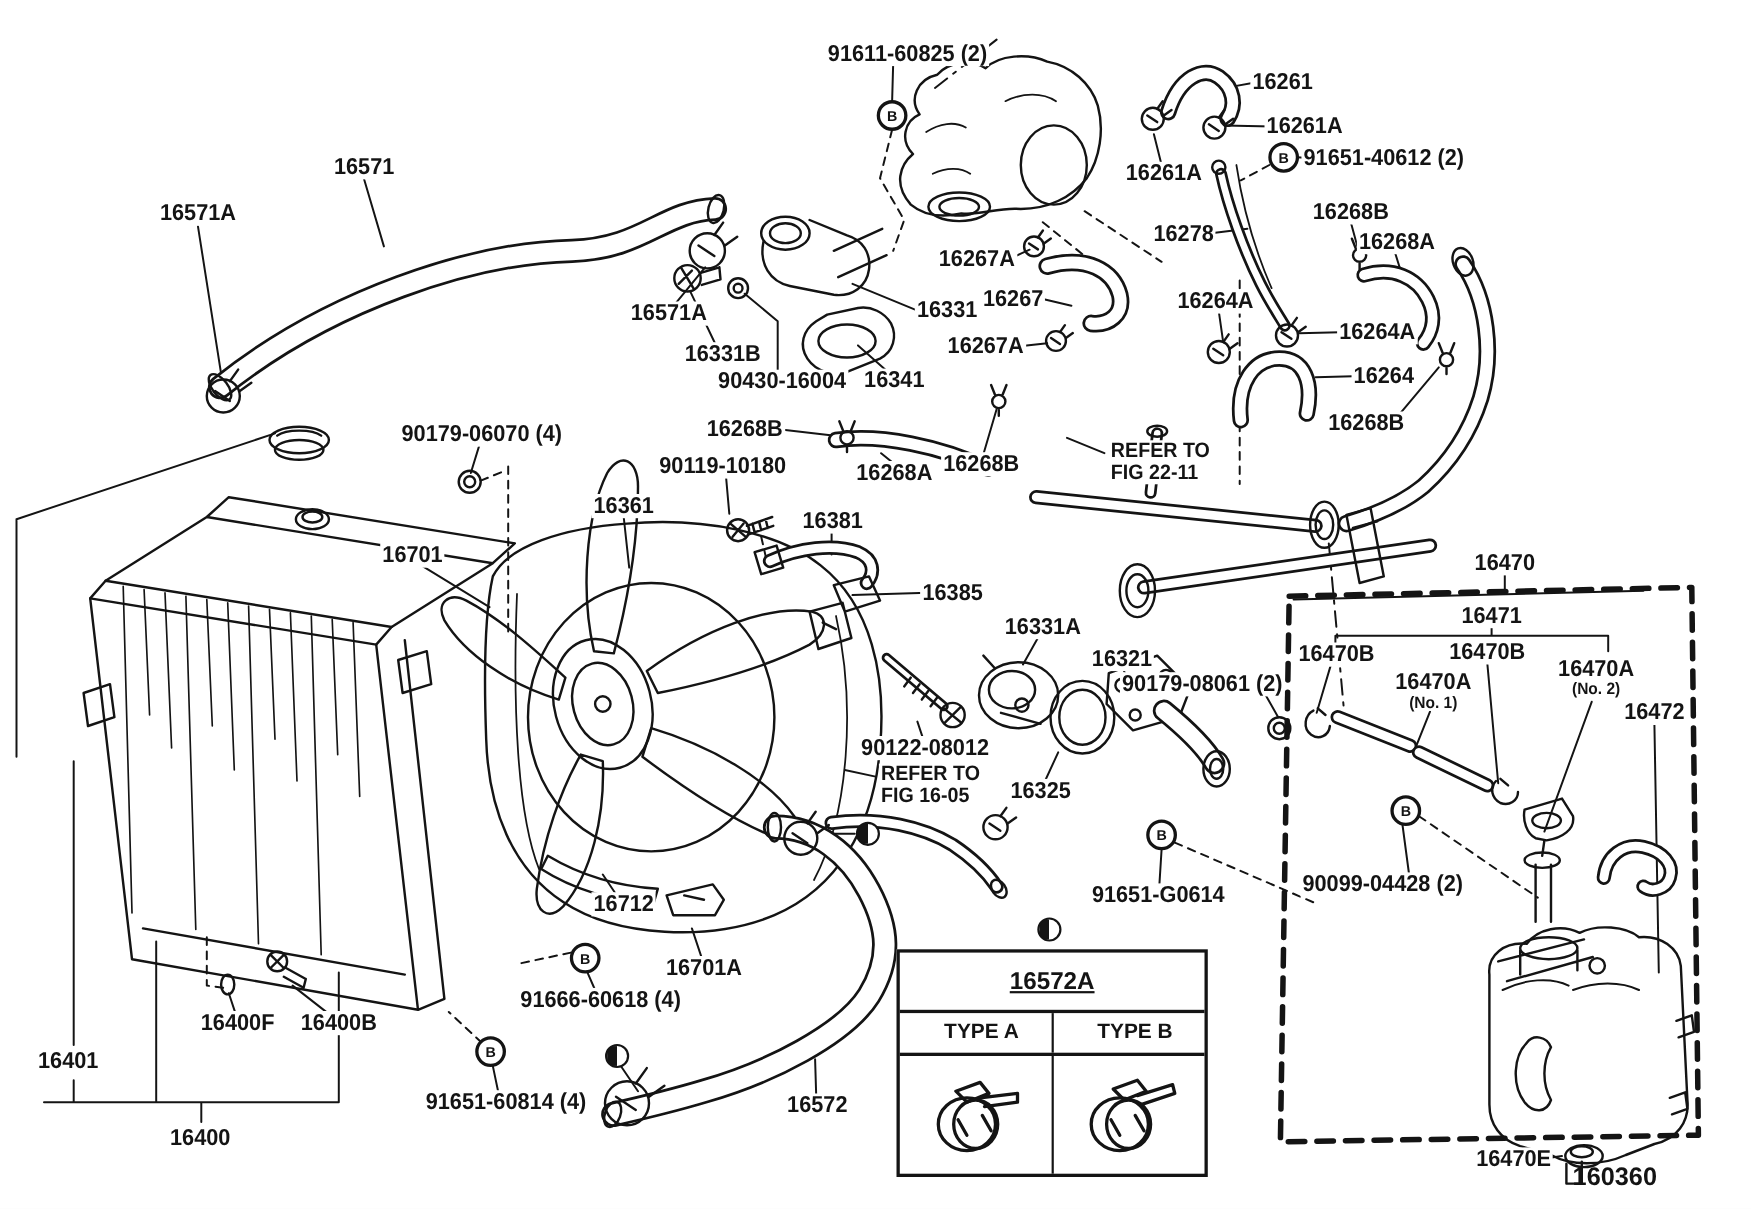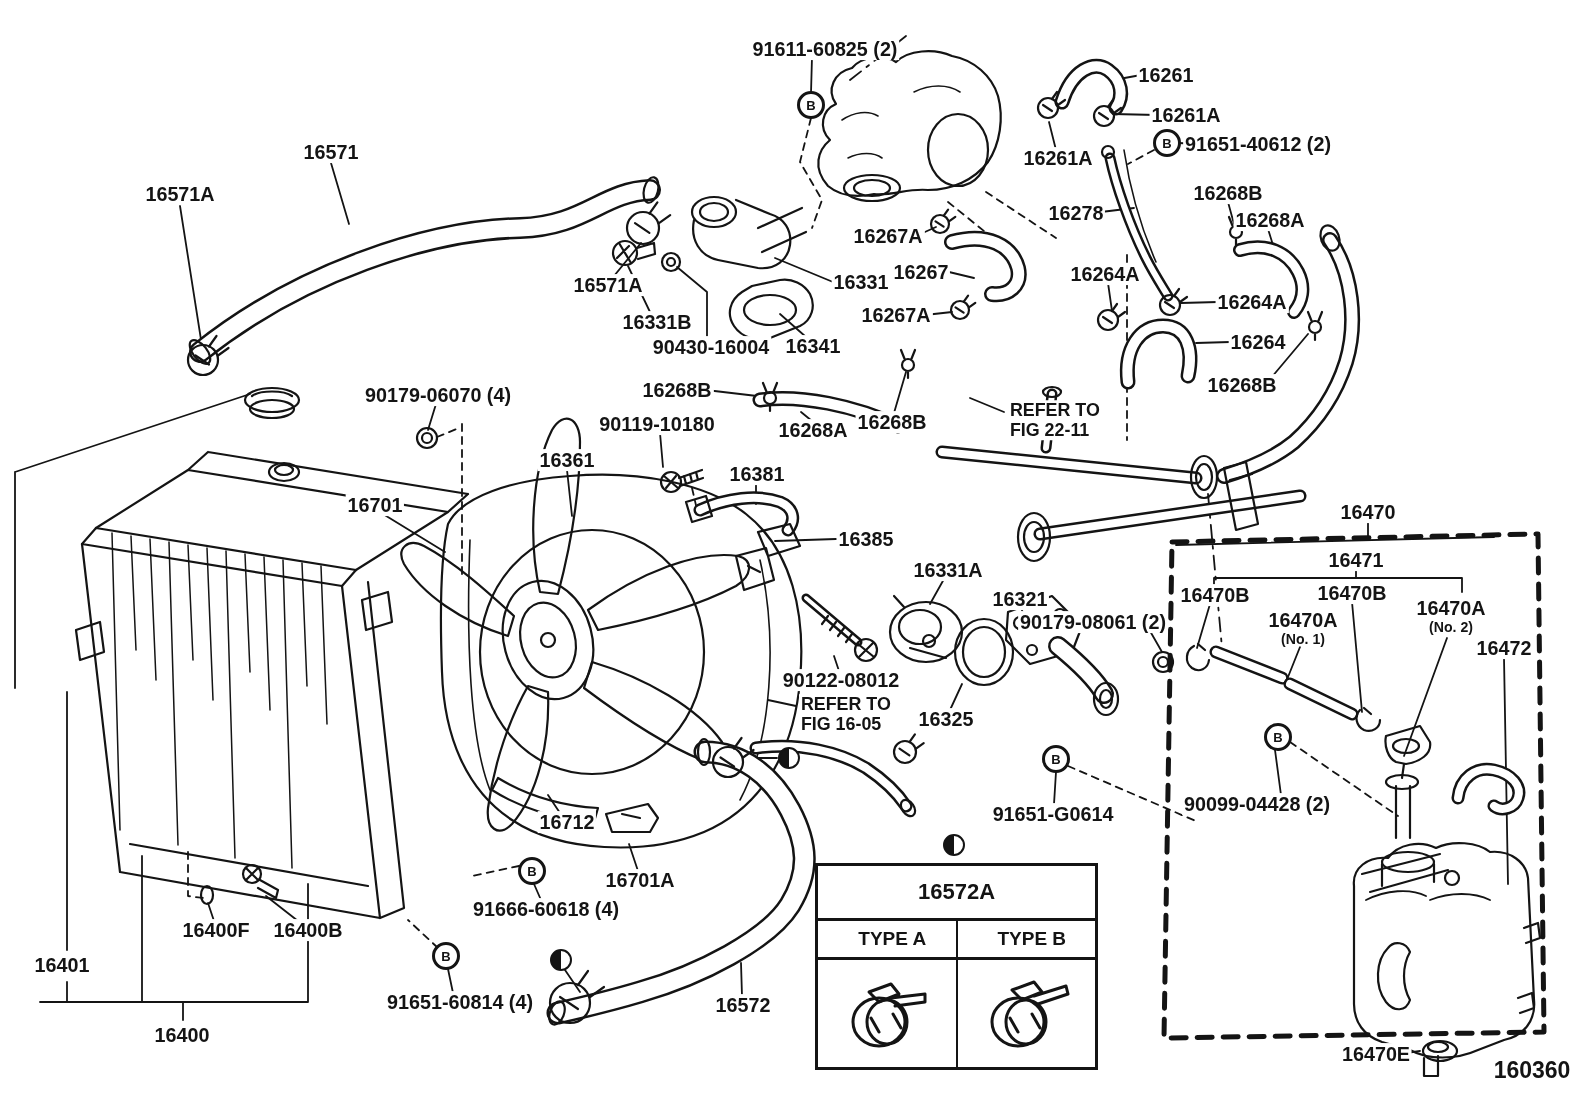--- a/index.html
+++ b/index.html
@@ -13,21 +13,21 @@
   .plabel .sub{font-size:15px;}
   .circledb{position:absolute;width:22px;height:22px;border:3px solid #141414;border-radius:50%;
             transform:translate(-50%,-50%);display:flex;align-items:center;justify-content:center;
             font-family:"Liberation Sans",sans-serif;font-weight:700;font-size:13px;color:#141414;
             background:#fff;z-index:4;}
   .halfdot{position:absolute;width:18px;height:18px;border:2.5px solid #141414;border-radius:50%;
            transform:translate(-50%,-50%);background:linear-gradient(90deg,#141414 0 50%,#fff 50% 100%);z-index:4;}
   .ptable{position:absolute;left:815px;top:863px;width:283px;height:207px;border:3px solid #141414;
           box-sizing:border-box;background:#fff;z-index:3;display:flex;flex-direction:column;}
   .ptitle{height:52px;border-bottom:3px solid #141414;display:flex;align-items:center;justify-content:center;
-          font-weight:700;font-size:22px;color:#141414;}
+          font-weight:700;font-size:22px;color:#141414;text-decoration:underline;}
   .pcols{height:36px;border-bottom:3px solid #141414;display:flex;}
   .pcols div{flex:1;display:flex;align-items:center;justify-content:center;font-weight:700;font-size:19px;color:#141414;padding-left:11px;}
   .pcols div:first-child{border-right:2px solid #141414;}
   .pbody{flex:1;display:flex;}
   .pbody .cell{flex:1;display:flex;align-items:center;justify-content:center;}
   .pbody .cell:first-child{border-right:2px solid #141414;}
   .pbody svg{position:static;}
   #fig-num{position:absolute;transform:translate(-50%,-50%);font-weight:700;font-size:23px;color:#141414;z-index:3;}
 </style>
 </head>
@@ -327,21 +327,21 @@
       <svg width="96" height="84" viewBox="0 0 96 84" fill="none" stroke="#141414" stroke-width="3" stroke-linecap="round" stroke-linejoin="round">
         <ellipse cx="40" cy="50" rx="26" ry="24"></ellipse>
             <ellipse cx="48" cy="50" rx="20" ry="22"></ellipse>
         <path d="M34,18 L56,10 L64,20 L44,28 Z M56,24 L88,14 L90,22 L60,32"></path>
         <path d="M32,46 L40,60 M54,42 L62,56"></path>
       </svg>
     </div>
   </div>
 </div>
 
-<div id="fig-num" style="left:1532px;top:1070px">160360</div>
+<div id="fig-num" style="left:1468px;top:1070px">160360</div>
 
 <div class="plabel" style="left: 825px; top: 49px;"><div>91611-60825 (2)</div></div>
     <div class="plabel" style="left: 1166px; top: 75px;"><div>16261</div></div>
     <div class="plabel" style="left: 1186px; top: 115px;"><div>16261A</div></div>
     <div class="plabel" style="left: 1058px; top: 158px;"><div>16261A</div></div>
     <div class="plabel" style="left: 1258px; top: 144px;"><div>91651-40612 (2)</div></div>
     <div class="plabel" style="left: 1228px; top: 193px;"><div>16268B</div></div>
     <div class="plabel" style="left: 1270px; top: 220px;"><div>16268A</div></div>
     <div class="plabel" style="left: 1076px; top: 213px;"><div>16278</div></div>
     <div class="plabel" style="left: 331px; top: 152px;"><div>16571</div></div>

